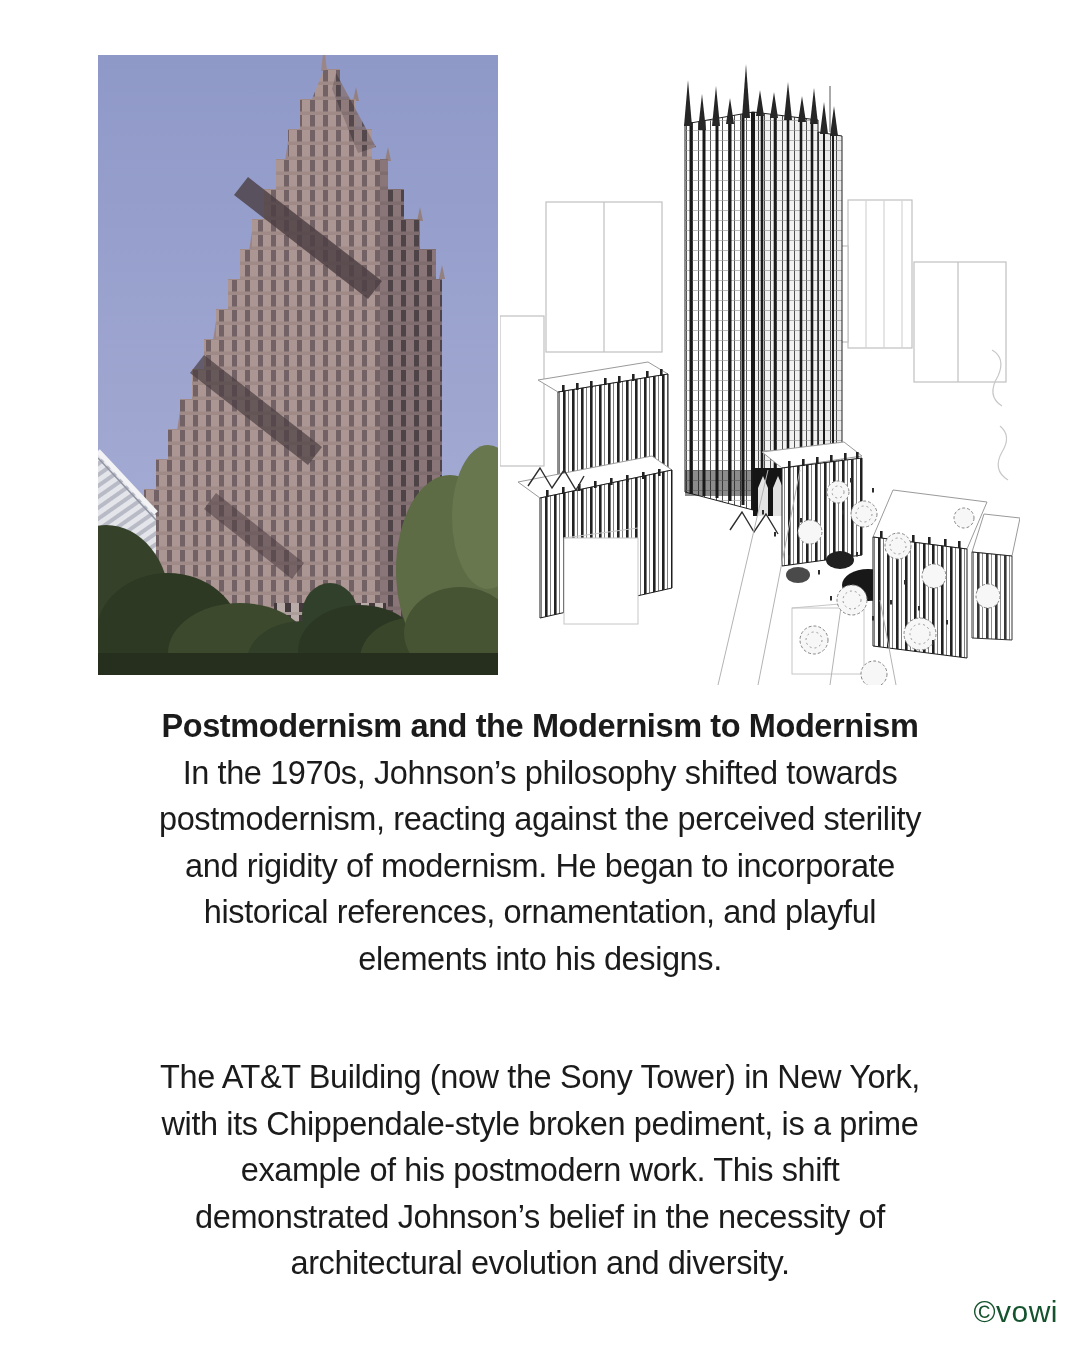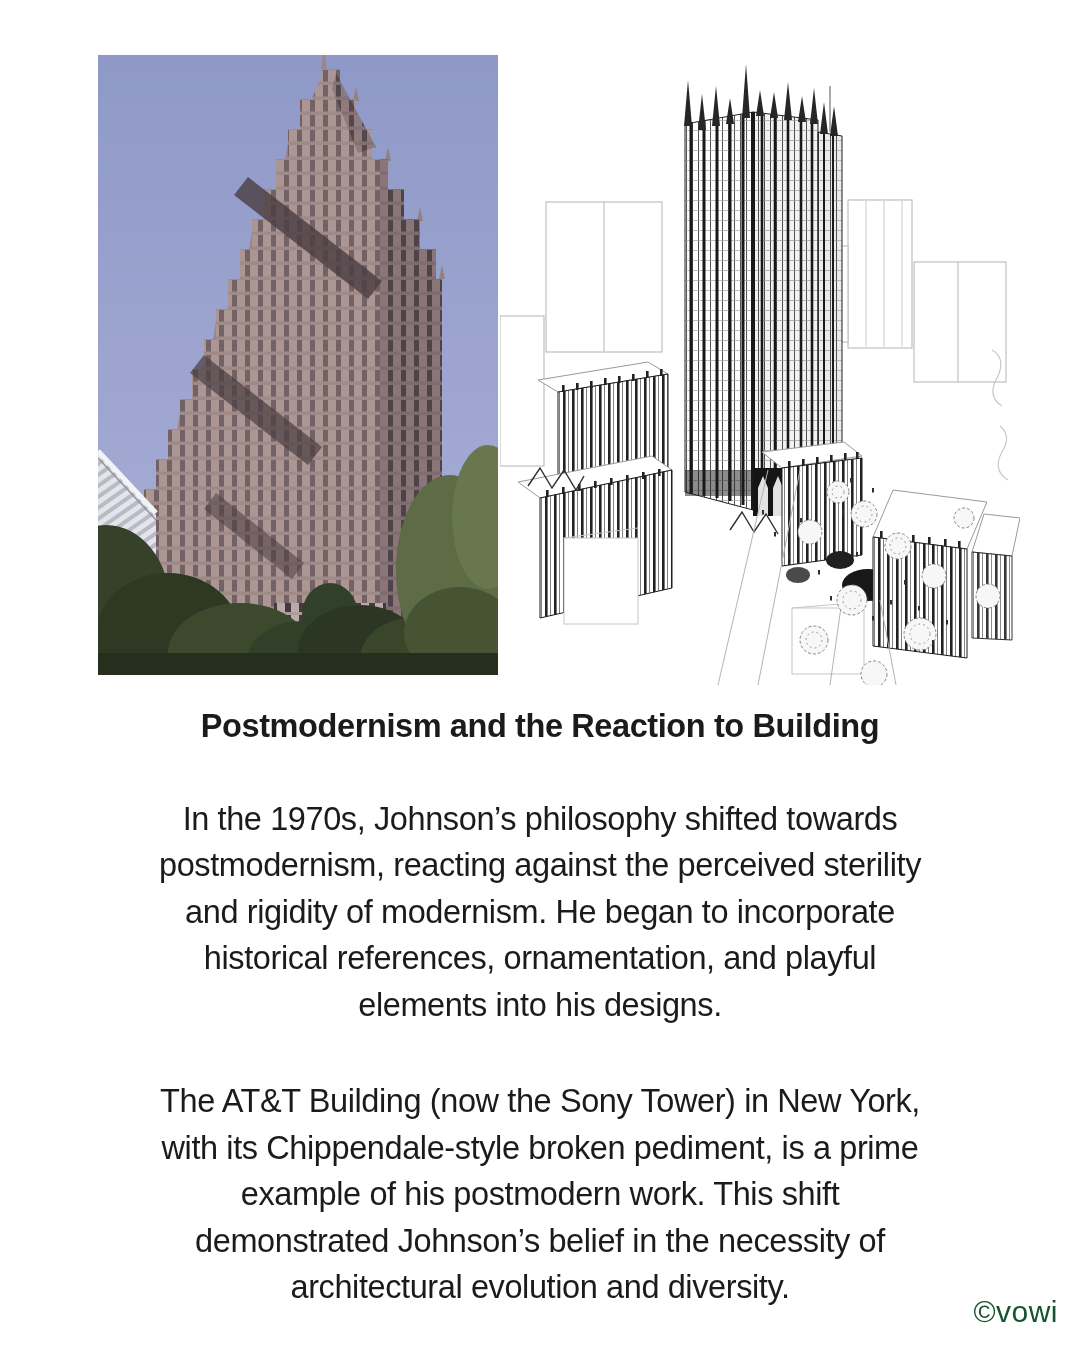--- a/index.html
+++ b/index.html
@@ -8,22 +8,22 @@
     font-family:"Liberation Sans","DejaVu Sans",sans-serif;overflow:hidden;
   }
   .photo{position:absolute;left:98px;top:55px;width:400px;height:620px;}
   .drawing{position:absolute;left:500px;top:40px;width:520px;height:645px;}
   .text-block{
     position:absolute;left:50px;top:703px;width:980px;
     text-align:center;color:#1b1b1b;
     font-size:32.5px;line-height:46.5px;letter-spacing:-0.4px;
   }
   .heading{font-weight:700;}
-  .para{white-space:pre-line;margin-top:46px;}
-  .para2{margin-top:50px;}
+  .para{white-space:pre-line;}
+  .para2{margin-top:72px;}
   .watermark{
     position:absolute;right:22px;top:1294px;
     font-size:30px;line-height:36px;color:#14532d;letter-spacing:0.5px;
   }
   svg{display:block;}
 </style>
 </head>
 <body>
 
 <div class="page">
@@ -310,21 +310,21 @@
           <rect x="418" y="566" width="2" height="4.5"></rect>
         <rect x="432" y="600" width="2" height="4.5"></rect>
           <rect x="446" y="580" width="2" height="4.5"></rect>
         <rect x="372" y="448" width="2" height="4.5"></rect>
           <rect x="350" y="438" width="2" height="4.5"></rect>
       </g>
     </g>
   </svg>
 
   <div class="text-block">
-    <div class="heading">Postmodernism and the Reaction to Building</div>
+    <div class="heading">Postmodernism and the Modernism to Modernism</div>
     <div class="para para1">In the 1970s, Johnson’s philosophy shifted towards
 postmodernism, reacting against the perceived sterility
 and rigidity of modernism. He began to incorporate
 historical references, ornamentation, and playful
 elements into his designs.</div>
     <div class="para para2">The AT&amp;T Building (now the Sony Tower) in New York,
 with its Chippendale-style broken pediment, is a prime
 example of his postmodern work. This shift
 demonstrated Johnson’s belief in the necessity of
 architectural evolution and diversity.</div>

